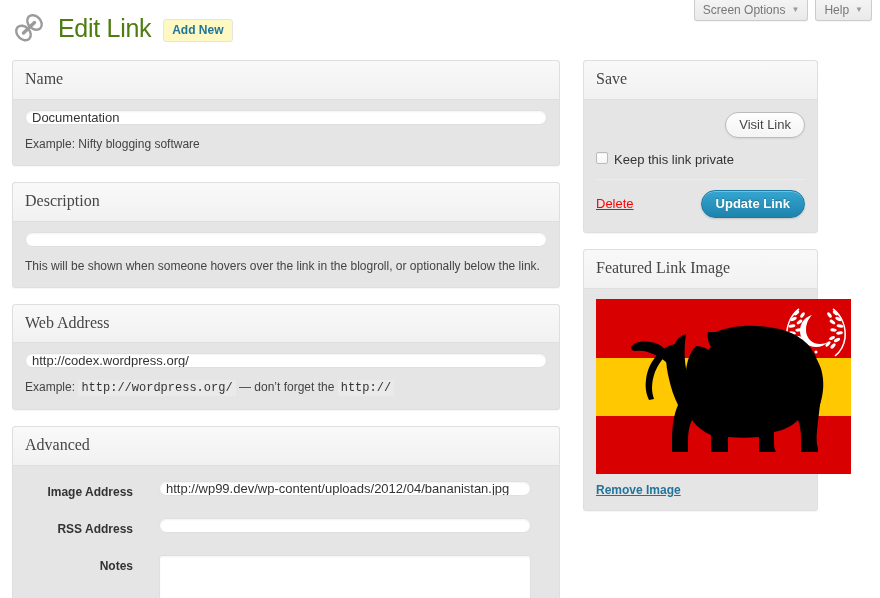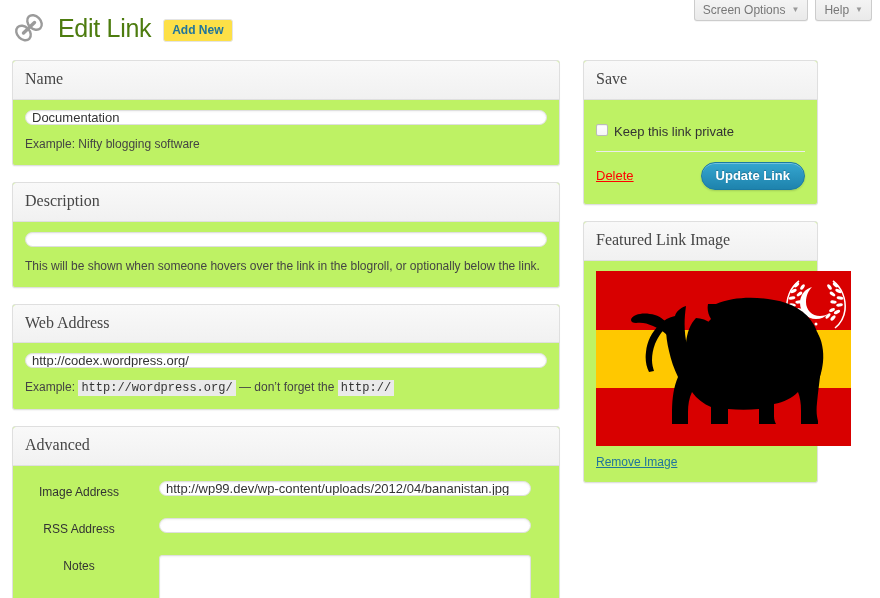--- a/index.html
+++ b/index.html
@@ -46,41 +46,41 @@
   .linkicon { width: 34px; height: 34px; display:block; }
   .pagetitle {
     font-family: "Liberation Sans", sans-serif;
     font-size: 25px; font-weight: normal; color: #4d7c0f;
     letter-spacing: -0.3px;
     line-height: 1;
   }
   .addnew {
     display: inline-block;
     padding: 3px 8px 4px;
-    background: #fde047;
+    background: #fef9c3;
     border: 1px solid #e4e4e4;
     border-radius: 3px;
     font-size: 12px; font-weight: bold;
     color: #21759b;
     text-decoration: none;
     position: relative; top: 2px;
     cursor: pointer;
   }
 
   
   .col-main {
     position: absolute; left: 12px; top: 60px; width: 548px;
   }
   .col-side {
     position: absolute; left: 583px; top: 60px; width: 235px;
   }
 
   
   .postbox {
-    background: #bef264;
+    background: #e5e5e5;
     border: 1px solid #dfdfdf;
     border-radius: 3px;
     box-shadow: 0 1px 1px rgba(0,0,0,0.04);
     margin-bottom: 16px;
   }
   .postbox h3 {
     margin: 0;
     padding: 8px 10px 9px 12px;
     font-family: "Liberation Serif", serif;
     font-size: 16px; font-weight: normal; color: #464646;
@@ -126,25 +126,25 @@
     color: #333;
   }
 
   
   table.form-table {
     width: 100%;
     border-collapse: collapse;
   }
   table.form-table th {
     width: 108px;
-    text-align: center;
+    text-align: right;
     vertical-align: top;
     padding: 8px 10px 12px 0;
     font-size: 12px;
-    font-weight: normal;
+    font-weight: bold;
     color: #333;
     line-height: 1.4;
   }
   table.form-table td {
     padding: 5px 16px 10px;
     vertical-align: top;
   }
   table.form-table textarea {
     width: 100%;
     box-sizing: border-box;
@@ -224,20 +224,21 @@
   
   .flagwrap { line-height: 0; }
   .flag { display: block; width: 255px; height: 175px; }
   .remove-image {
     display: inline-block;
     margin-top: 9px;
     font-size: 12px;
     color: #21759b;
     text-decoration: underline;
     cursor: pointer;
+    font-weight: bold;
   }
 </style>
 </head>
 <body>
 
 <div class="screen">
 
   <div class="topright">
     <div class="tabbtn">
       <span>Screen Options</span>
@@ -322,20 +323,23 @@
       </div>
     </div>
 
   </div>
 
   <div class="col-side">
 
     <div class="postbox">
       <h3>Save</h3>
       <div class="inside">
+        <div class="submit-row-top">
+          <span class="button-secondary">Visit Link</span>
+        </div>
         <div class="privacy-row">
           <span class="cb"></span>
           <label>Keep this link private</label>
         </div>
         <div class="major-actions">
           <span class="delete-link">Delete</span>
           <span class="button-primary">Update Link</span>
         </div>
       </div>
     </div>

